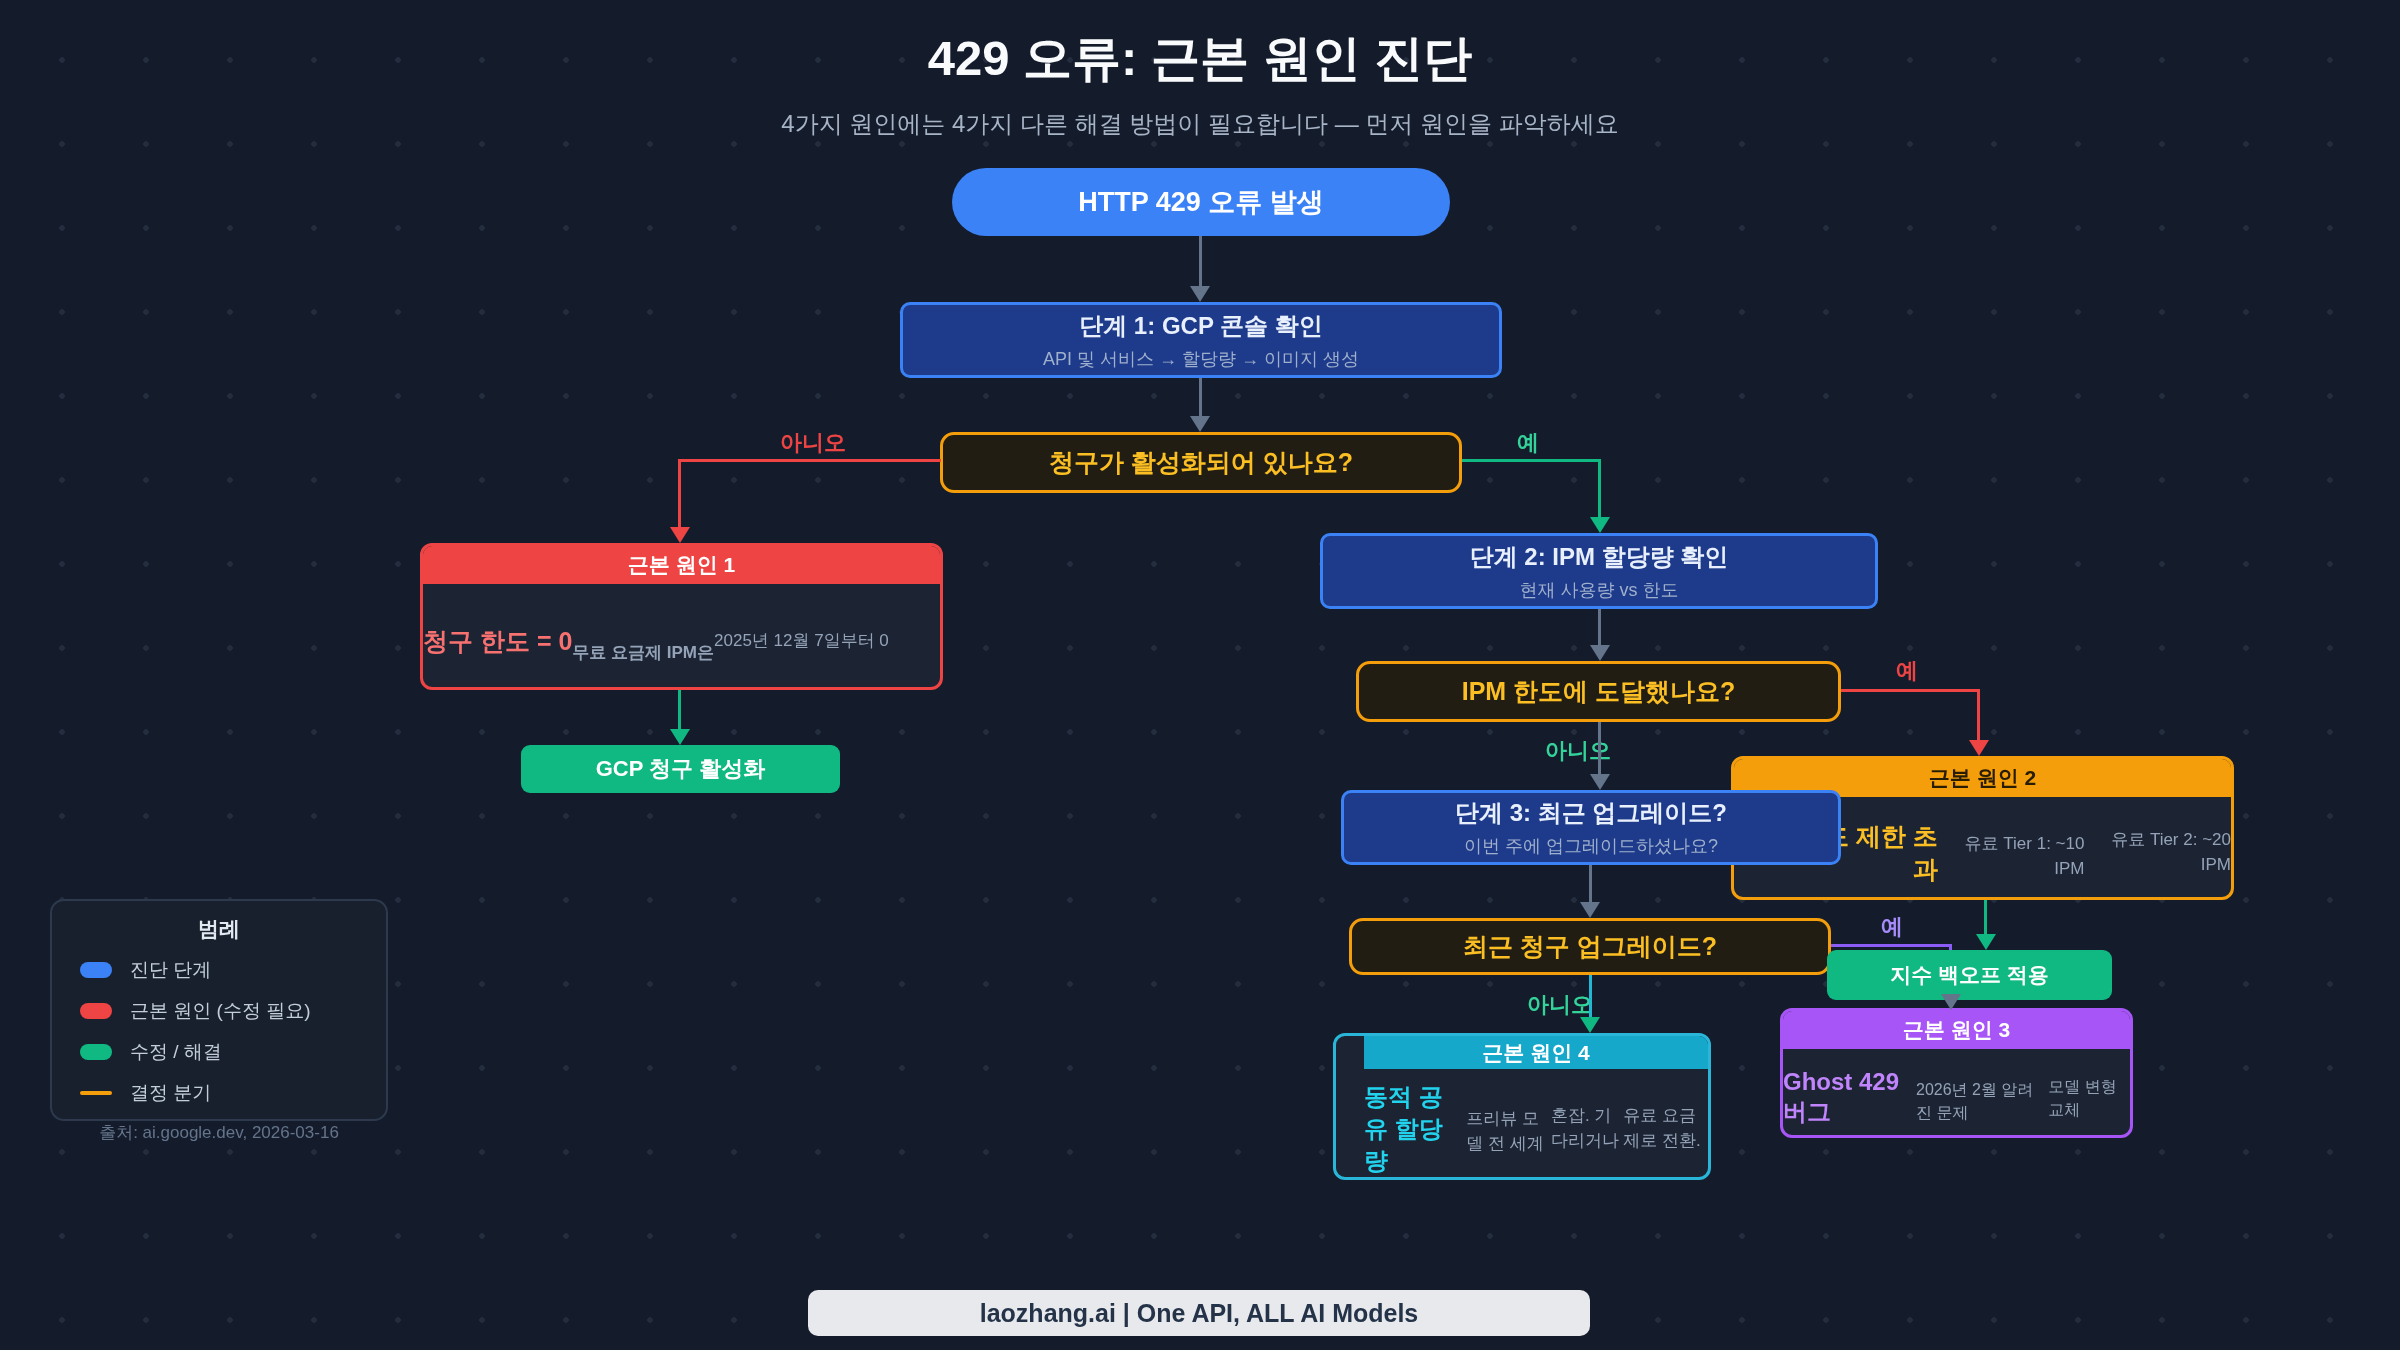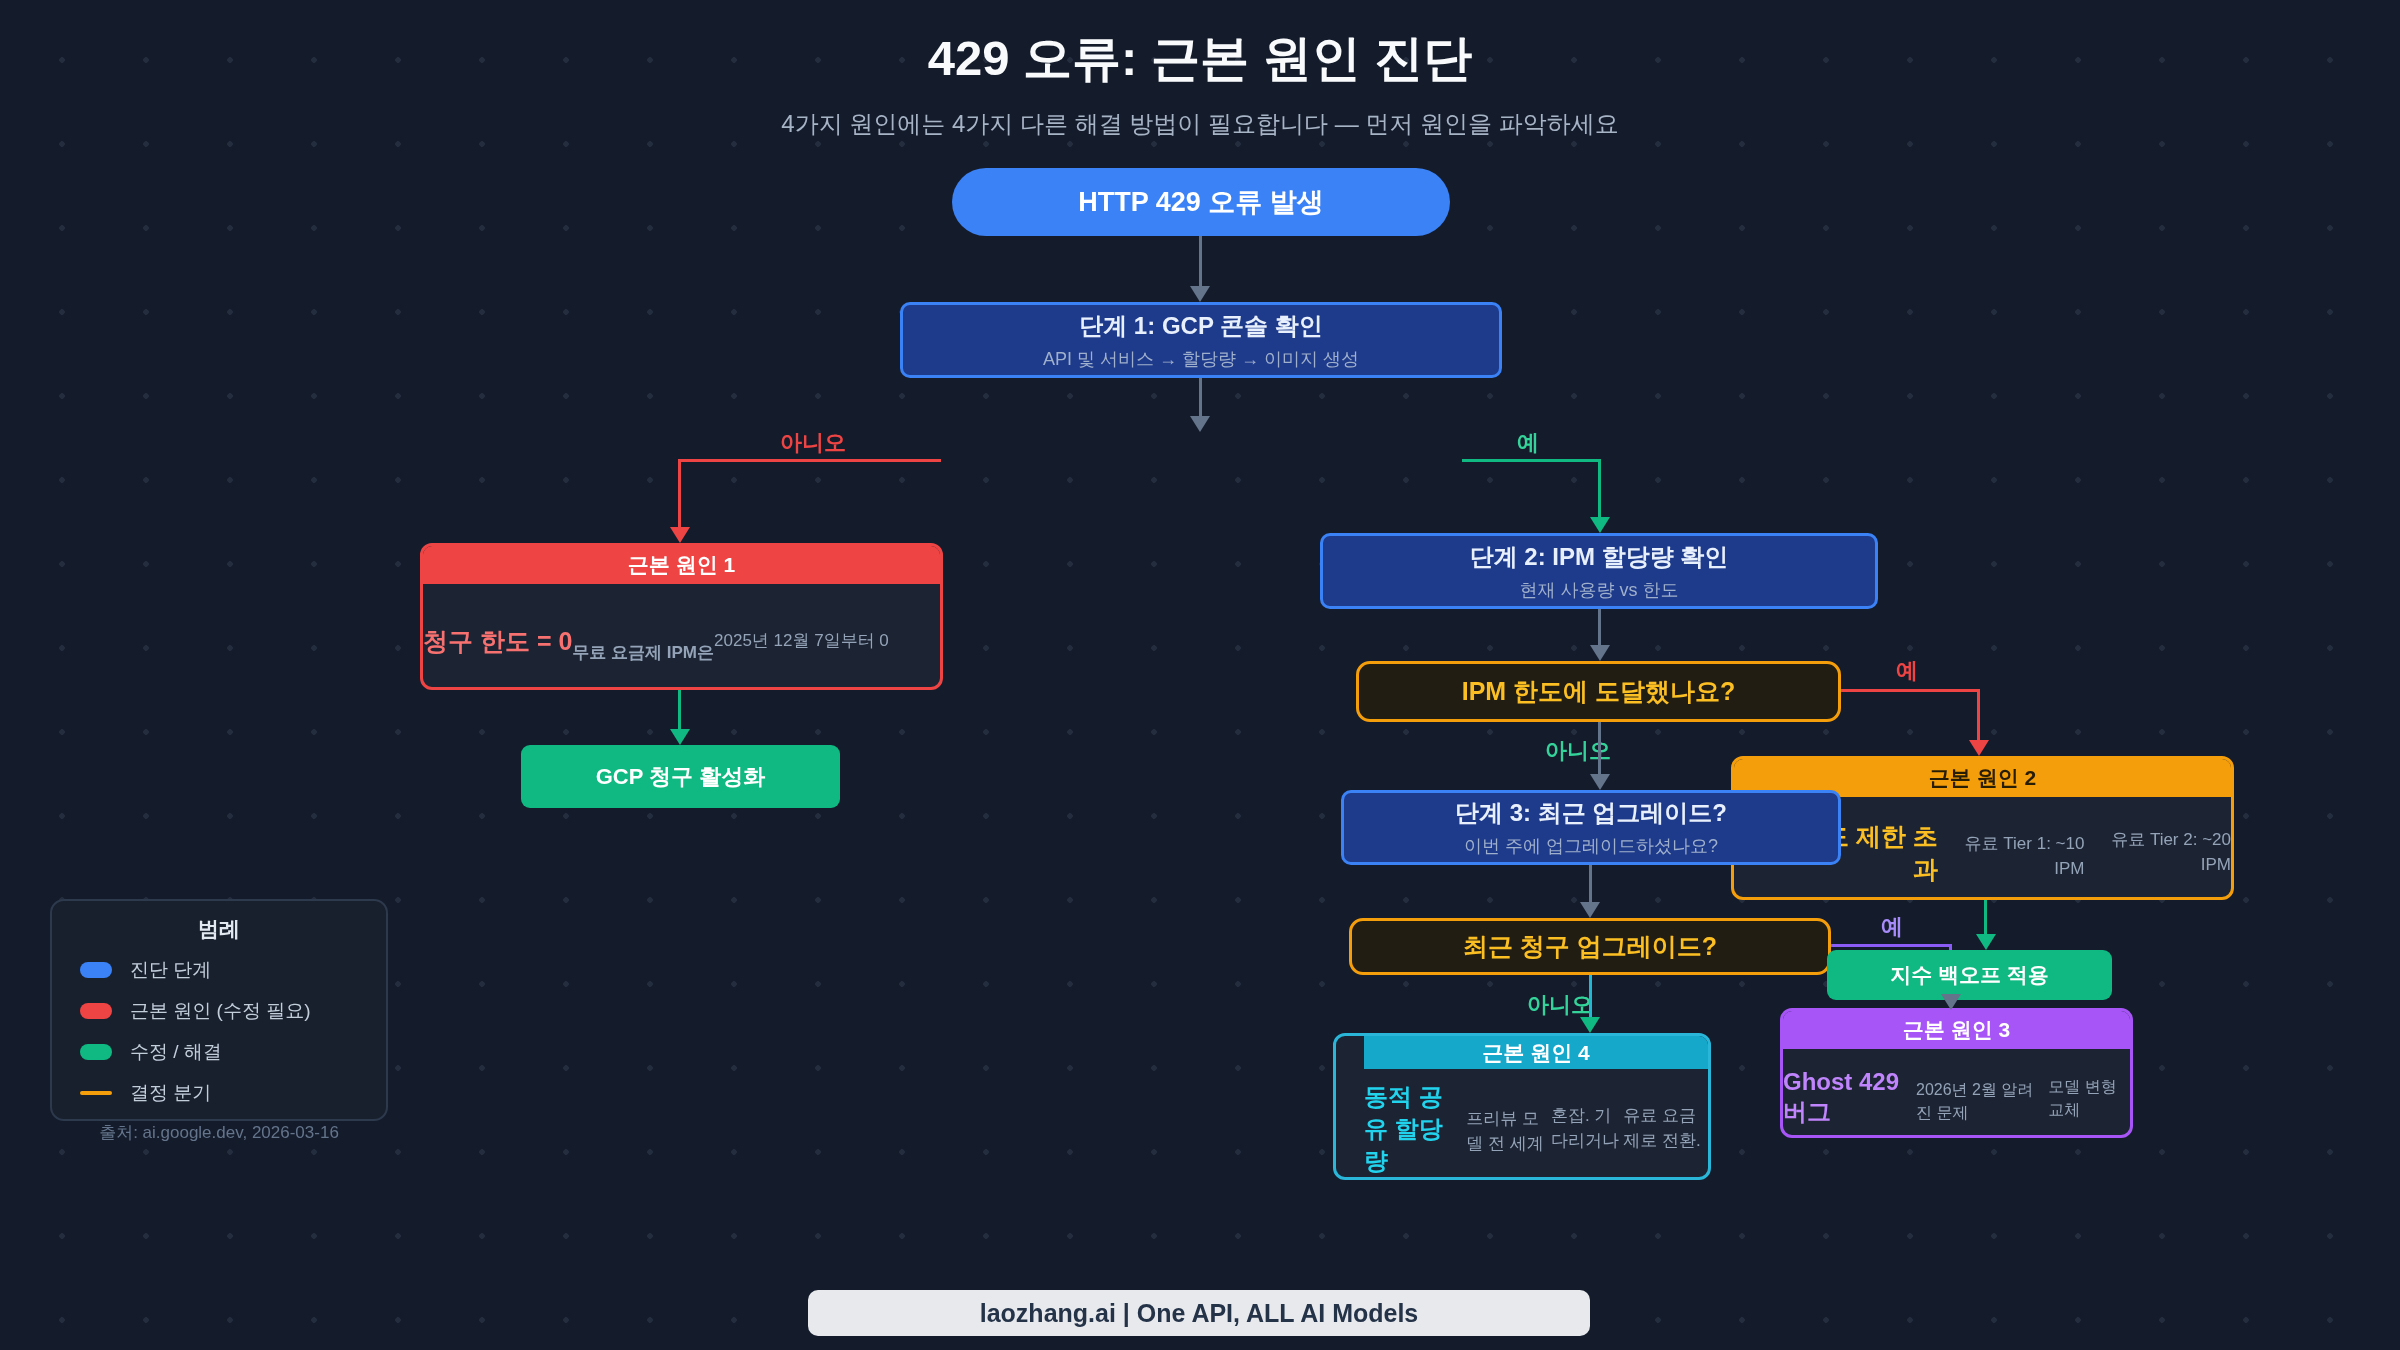--- a/index.html
+++ b/index.html
@@ -91,39 +91,42 @@
   <div class="ah ah-gray" style="left:1190px; top:286px;"></div>
 
   <div class="abs flexc step" style="left:900px; top:302px; width:602px; height:76px;">
     <div class="step-title">단계 1: GCP 콘솔 확인</div>
     <div class="step-sub">API 및 서비스 → 할당량 → 이미지 생성</div>
   </div>
 
   <div class="vline gray" style="left:1199px; top:378px; height:40px;"></div>
   <div class="ah ah-gray" style="left:1190px; top:416px;"></div>
 
+  <div class="abs flexc decision" style="left:940px; top:432px; width:522px; height:61px;">
+    <span>청구가 활성화되어 있나요?</span>
+  </div>
 
   <div class="edge-label el-red" style="left:743px; top:428px;">아니오</div>
   <div class="hline red" style="left:680px; top:459px; width:261px;"></div>
   <div class="vline red" style="left:678px; top:459px; height:70px;"></div>
   <div class="ah ah-red" style="left:670px; top:527px;"></div>
 
   <div class="abs flexc rc rc1" style="left:420px; top:543px; width:523px; height:147px;">
     <div class="rc-header">근본 원인 1</div>
     <div class="rc-body">
       <div class="rc-title">청구 한도 = 0</div>
       <div class="rc-line" style="margin-top:24px;font-weight:bold;">무료 요금제 IPM은</div>
       <div class="rc-line">2025년 12월 7일부터 0</div>
     </div>
   </div>
 
   <div class="vline green" style="left:678px; top:690px; height:41px;"></div>
   <div class="ah ah-green" style="left:670px; top:729px;"></div>
 
-  <div class="abs flexc fix" style="left:521px; top:745px; width:319px; height:63px;">
+  <div class="abs flexc fix" style="left:521px; top:745px; width:319px; height:48px;">
     <span>GCP 청구 활성화</span>
   </div>
 
   <div class="edge-label el-green" style="left:1458px; top:428px;">예</div>
   <div class="hline green" style="left:1462px; top:459px; width:139px;"></div>
   <div class="vline green" style="left:1598px; top:459px; height:60px;"></div>
   <div class="ah ah-green" style="left:1590px; top:517px;"></div>
 
   <div class="abs flexc step" style="left:1320px; top:533px; width:558px; height:76px;">
     <div class="step-title">단계 2: IPM 할당량 확인</div>

